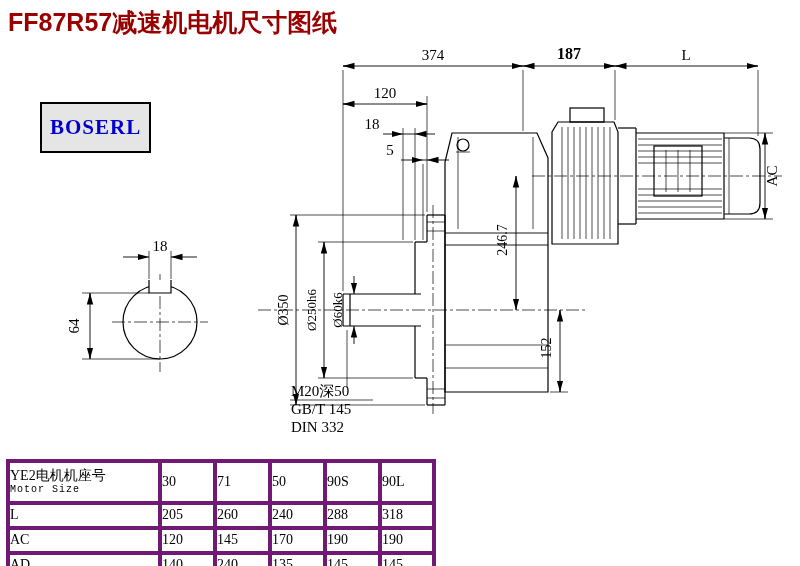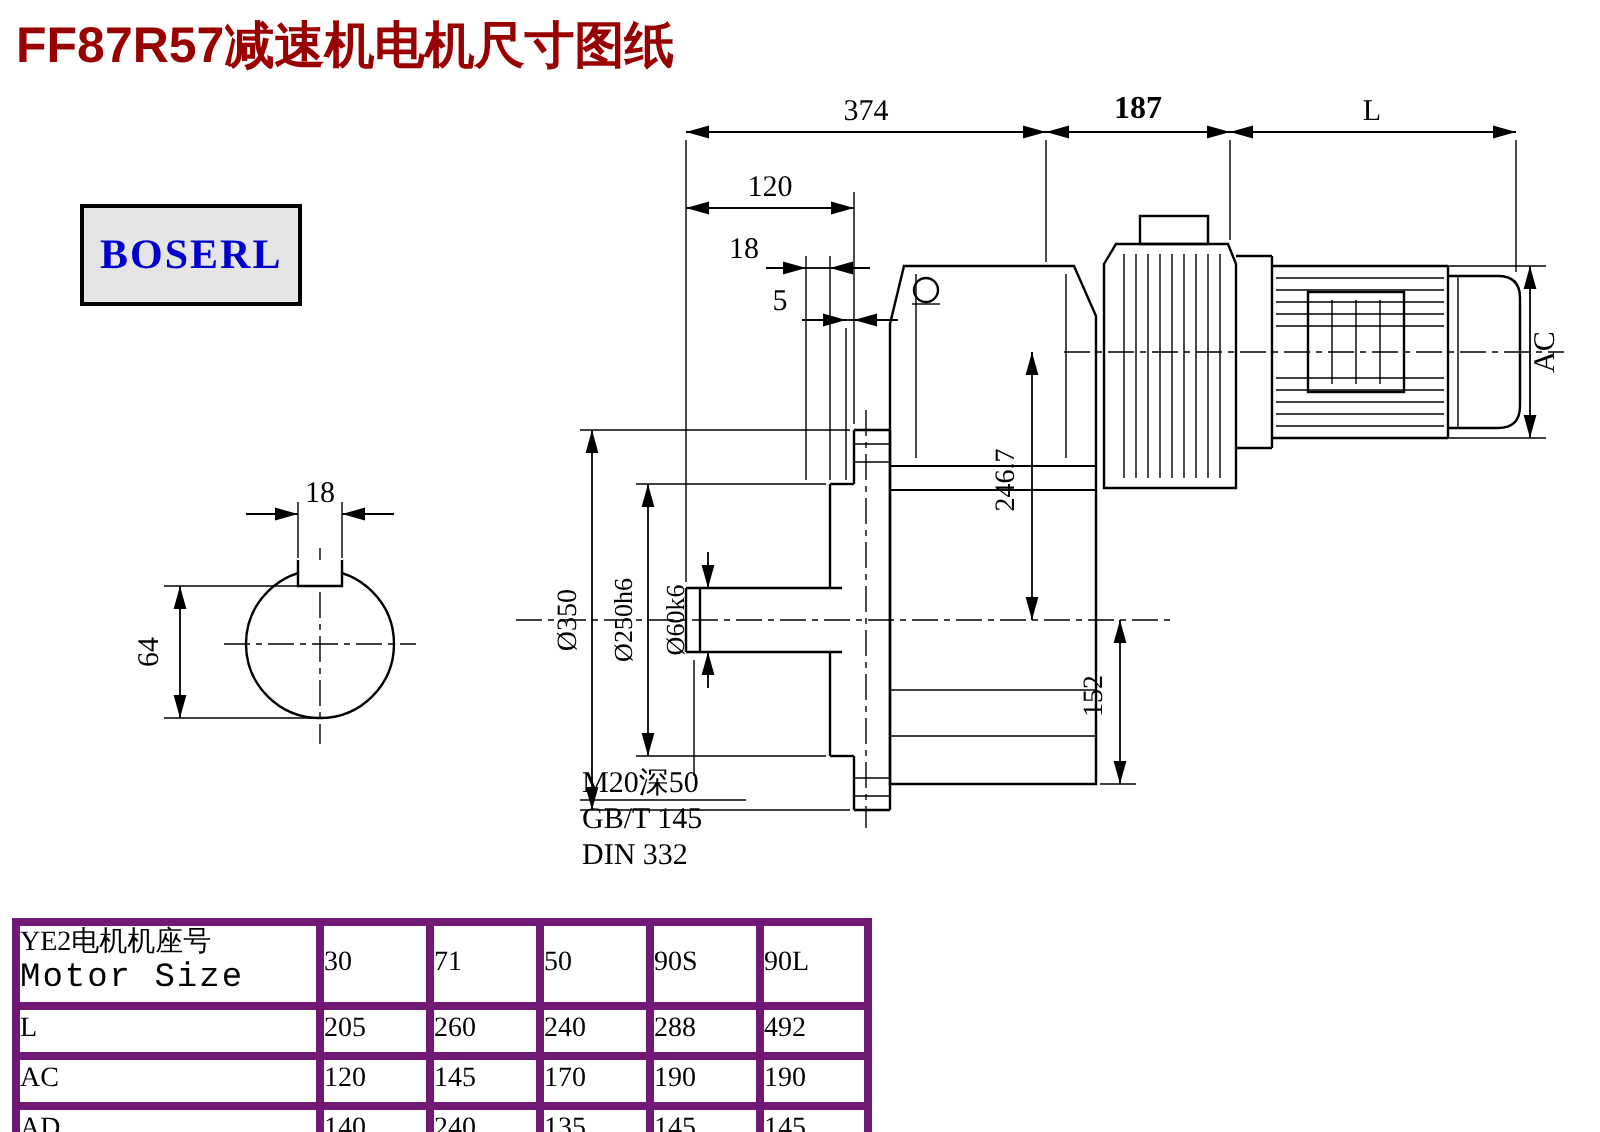--- a/index.html
+++ b/index.html
@@ -18,21 +18,21 @@
   .cl{stroke:#000;stroke-width:.7;fill:none;stroke-dasharray:13 3 3 3;}
   .dt{font-size:15px;}
   .dtb{font-size:16px;font-weight:700;}
   .ds{font-size:13px;}
   .dm{font-size:14px;}
   table.spec{position:absolute;left:6px;top:459px;width:426px;border-collapse:collapse;
              table-layout:fixed;font-family:"Liberation Serif",serif;background:#fff;}
   .spec th,.spec td{border:4px solid #701a75;text-align:left;vertical-align:middle;
              padding:0;font-weight:normal;font-size:14px;height:21px;line-height:1.15;color:#000;}
   .spec th.hc{height:38px;}
-  .spec .en{font-family:"Liberation Mono",monospace;font-size:17px;letter-spacing:1px;}
+  .spec .en{font-family:"Liberation Mono",monospace;font-size:10px;letter-spacing:1px;}
 </style>
 </head>
 <body>
 
 <h1 class="title">FF87R57减速机电机尺寸图纸</h1>
 
 <div class="brand">
   <span>BOSERL</span>
 </div>
 
@@ -250,21 +250,21 @@
     <th>50</th>
     <th>90S</th>
     <th>90L</th>
   </tr>
   <tr>
     <td>L</td>
     <td>205</td>
     <td>260</td>
     <td>240</td>
     <td>288</td>
-    <td>492</td>
+    <td>318</td>
   </tr>
   <tr>
     <td>AC</td>
     <td>120</td>
     <td>145</td>
     <td>170</td>
     <td>190</td>
     <td>190</td>
   </tr>
   <tr>

